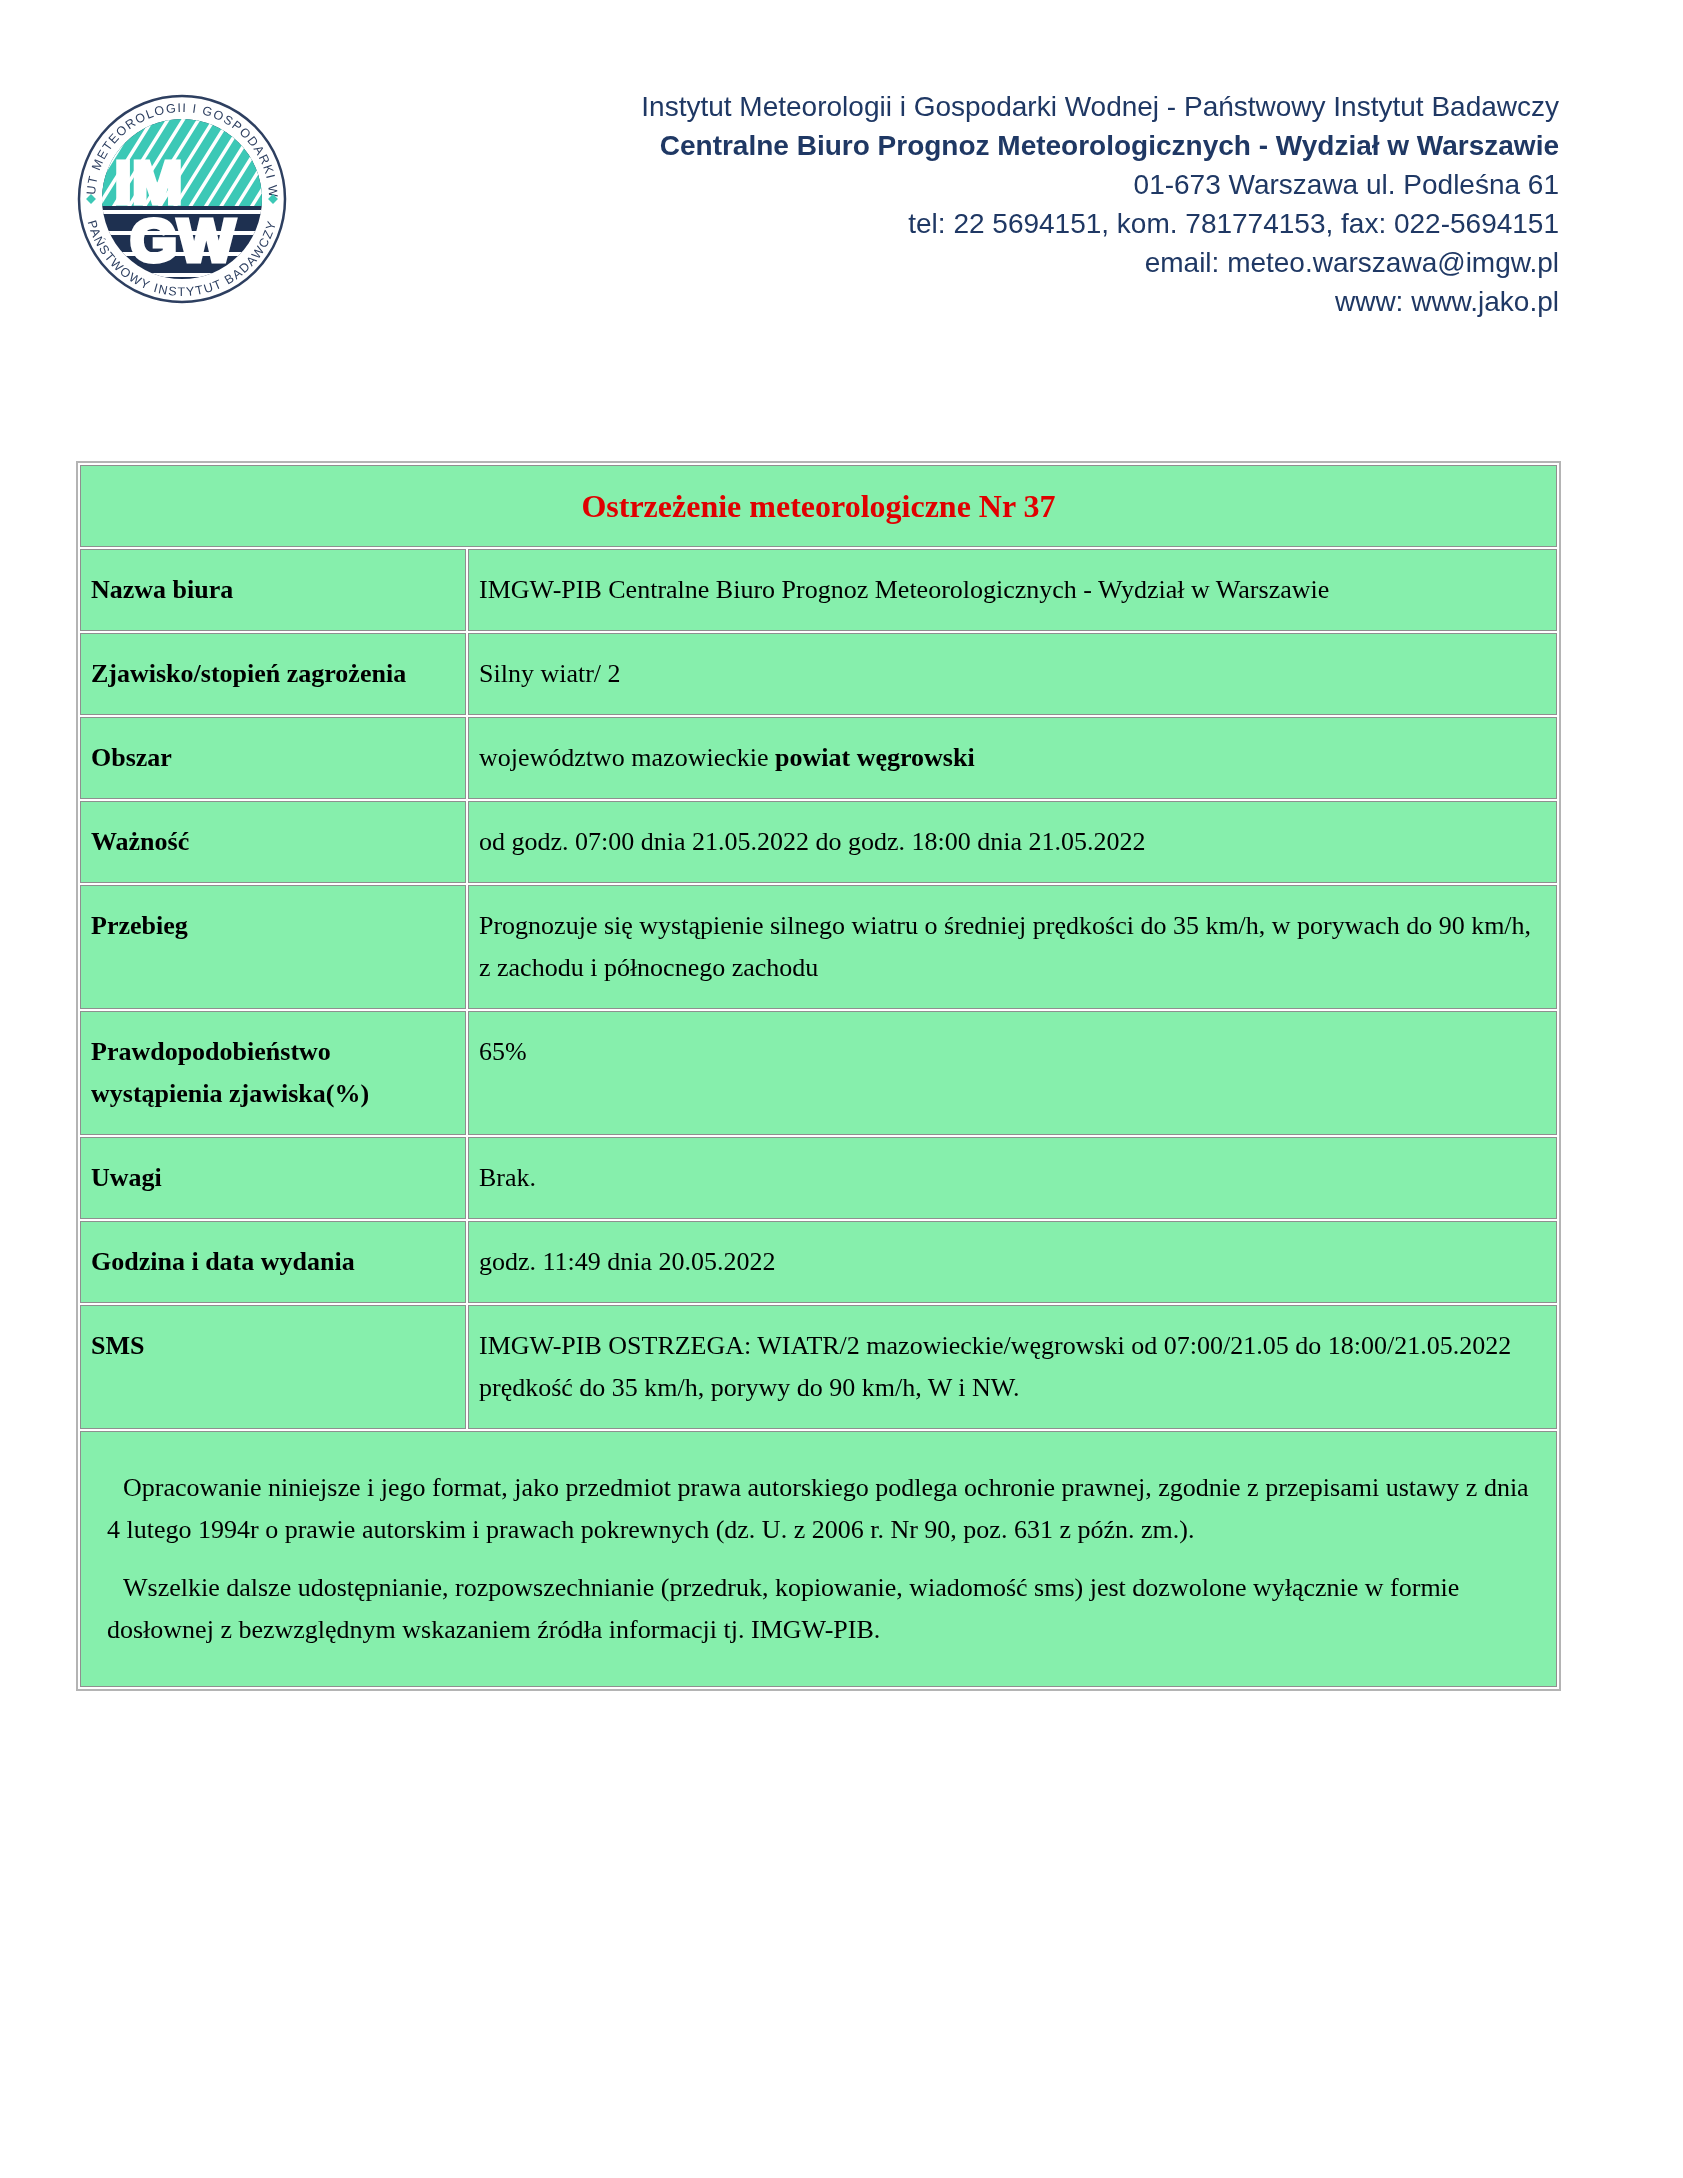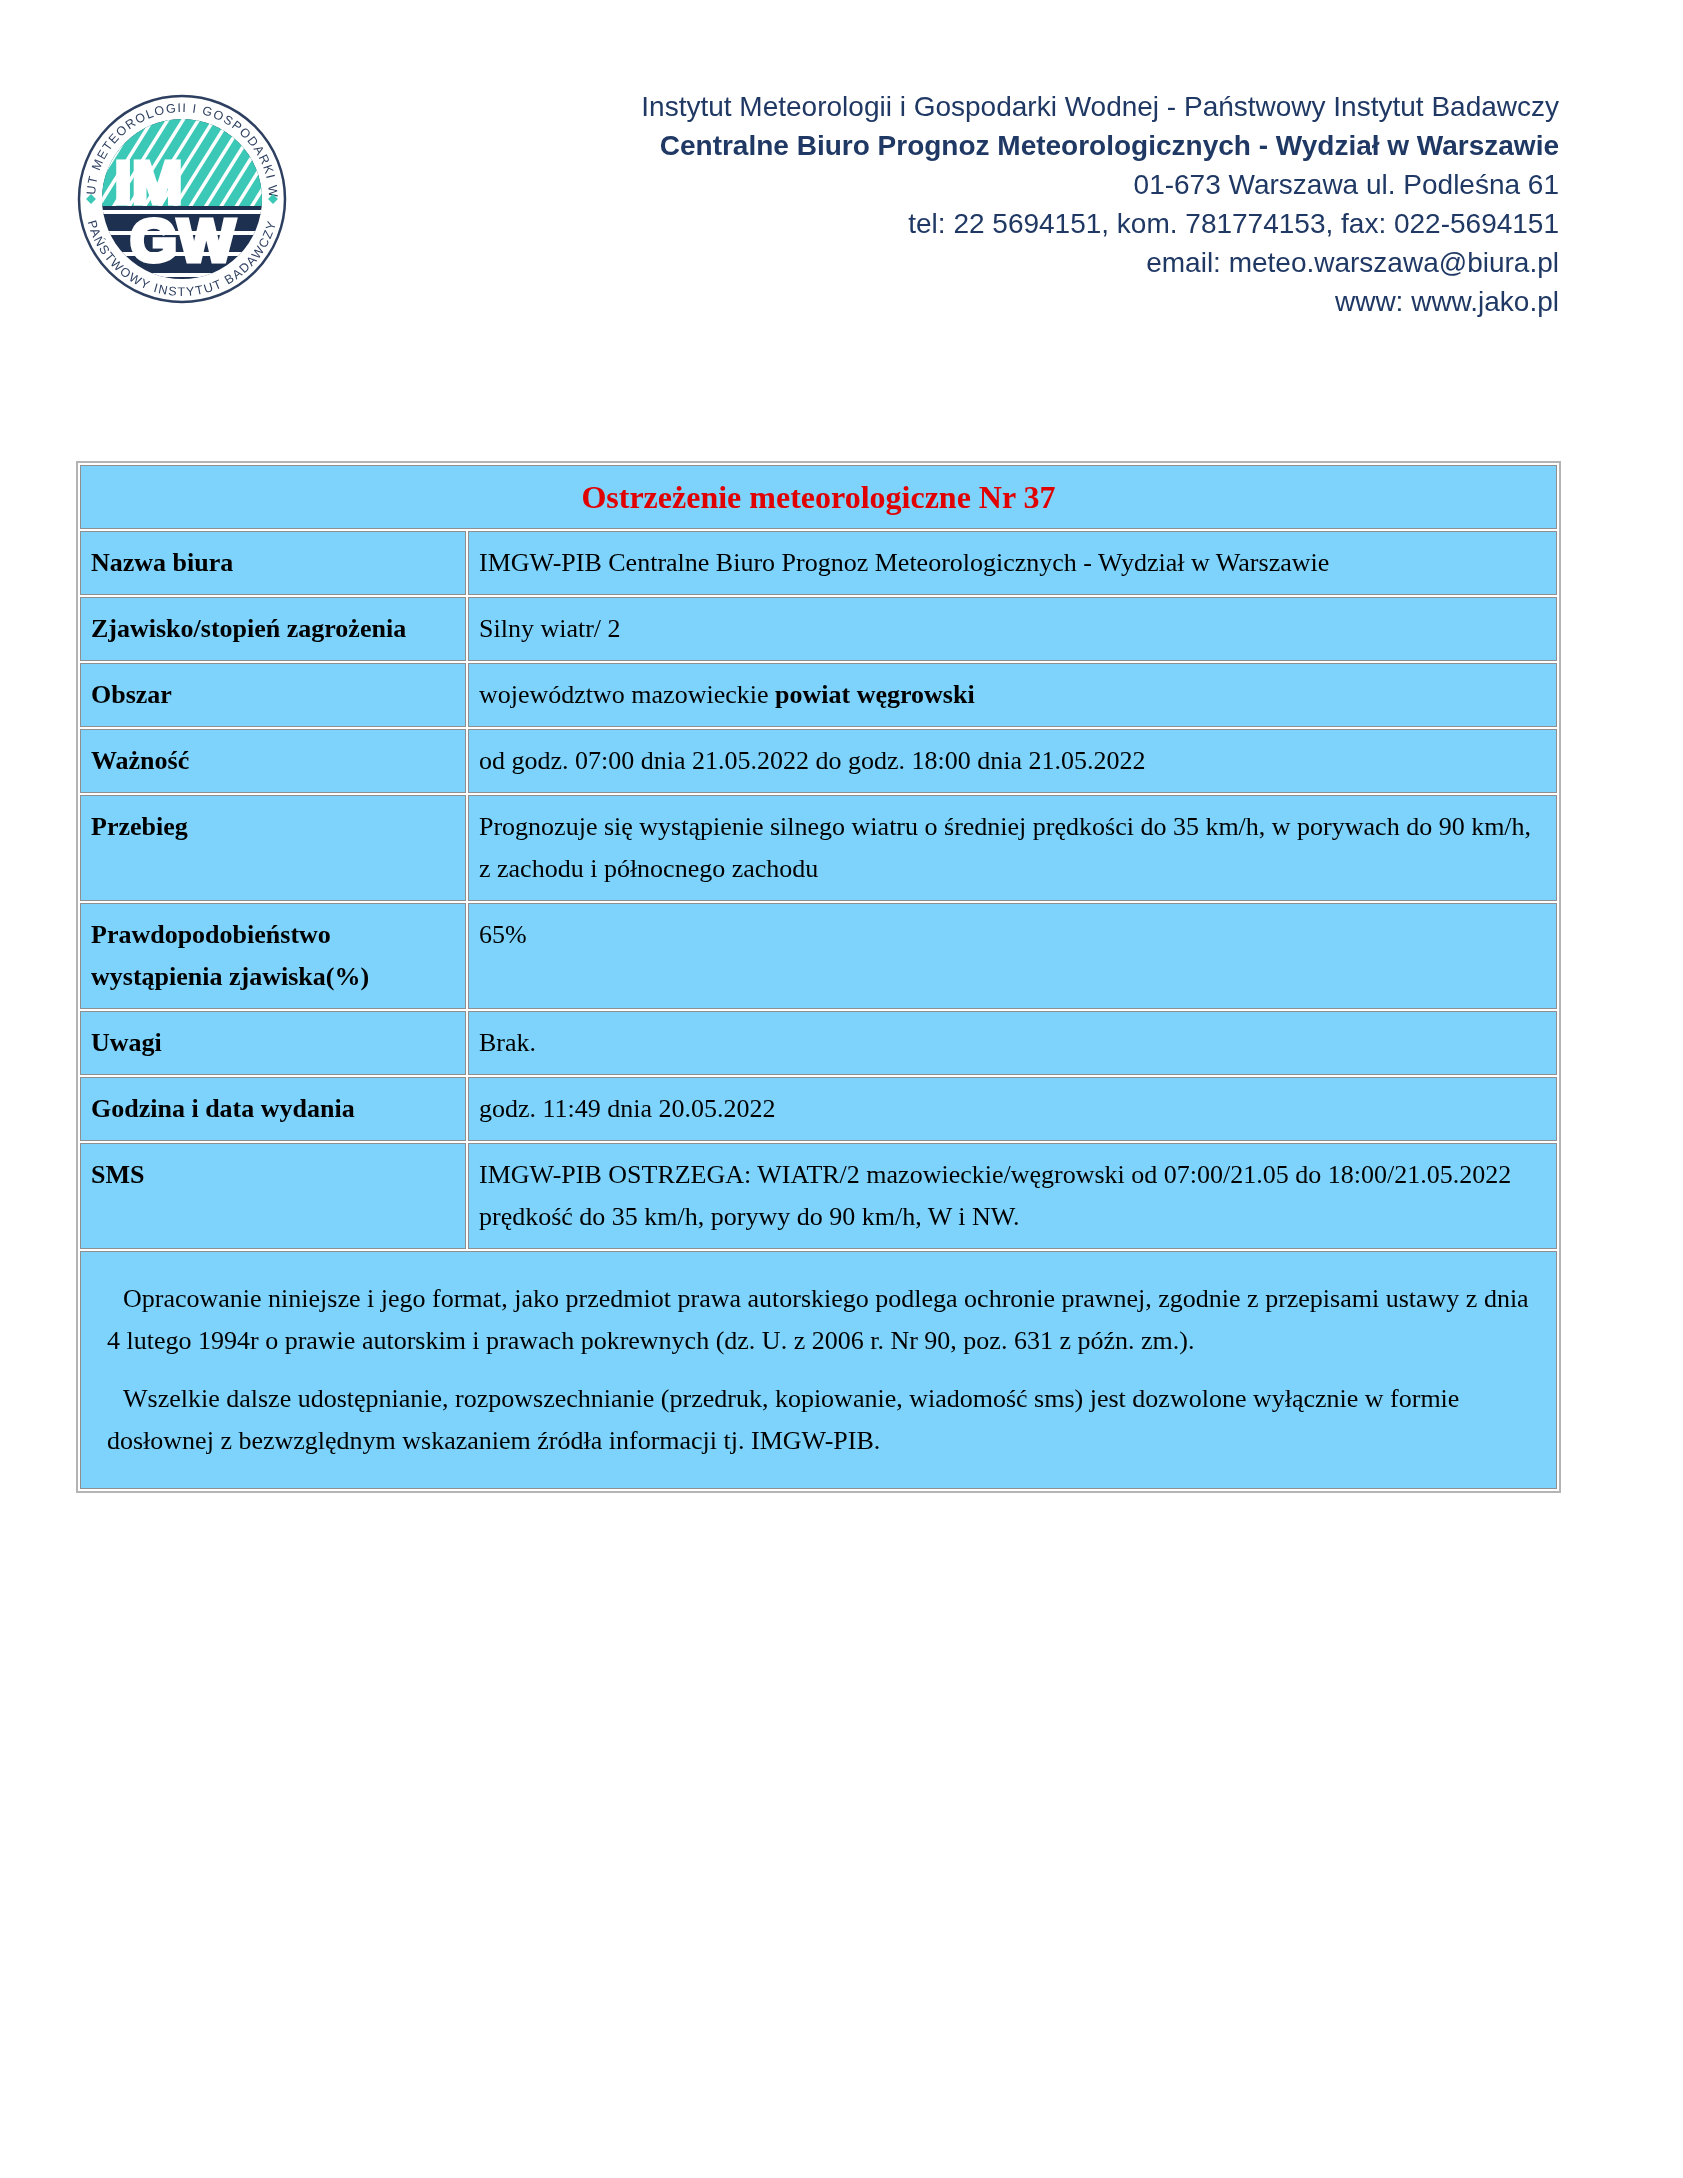--- a/index.html
+++ b/index.html
@@ -32,24 +32,24 @@
     width: 100%;
     border-collapse: separate;
     border-spacing: 2px;
     border: 2px solid #b4b4b4;
     background: #ffffff;
     font-size: 26px;
     color: #000000;
   }
   table.warning td {
     border: 1px solid #8f8f8f;
-    padding: 10px 10px;
+    padding: 19px 10px;
     line-height: 42px;
     vertical-align: top;
-    background: #7dd3fc;
+    background: #86efac;
   }
   td.title-cell {
     text-align: center;
     font-weight: bold;
     font-size: 32px;
     line-height: 44px;
     padding: 8px 10px;
     color: #e00000;
   }
   td.label-cell { font-weight: bold; padding-left: 6px; }
@@ -128,21 +128,21 @@
 
     <rect x="10.5" y="101.5" width="7" height="7" fill="#3cc8b6" transform="rotate(45 14 105)"></rect>
     <rect x="192.5" y="101.5" width="7" height="7" fill="#3cc8b6" transform="rotate(45 196 105)"></rect>
   </svg>
 
   <div class="header-text">
     <div>Instytut Meteorologii i Gospodarki Wodnej - Państwowy Instytut Badawczy</div>
     <div class="bold">Centralne Biuro Prognoz Meteorologicznych - Wydział w Warszawie</div>
     <div>01-673 Warszawa ul. Podleśna 61</div>
     <div>tel: 22 5694151, kom. 781774153, fax: 022-5694151</div>
-    <div>email: meteo.warszawa@biura.pl</div>
+    <div>email: meteo.warszawa@imgw.pl</div>
     <div>www: www.jako.pl</div>
   </div>
 
   <div class="warning-table-wrap">
     <table class="warning">
       <colgroup>
           <col style="width:386px">
           <col>
         </colgroup>
       <tbody>

